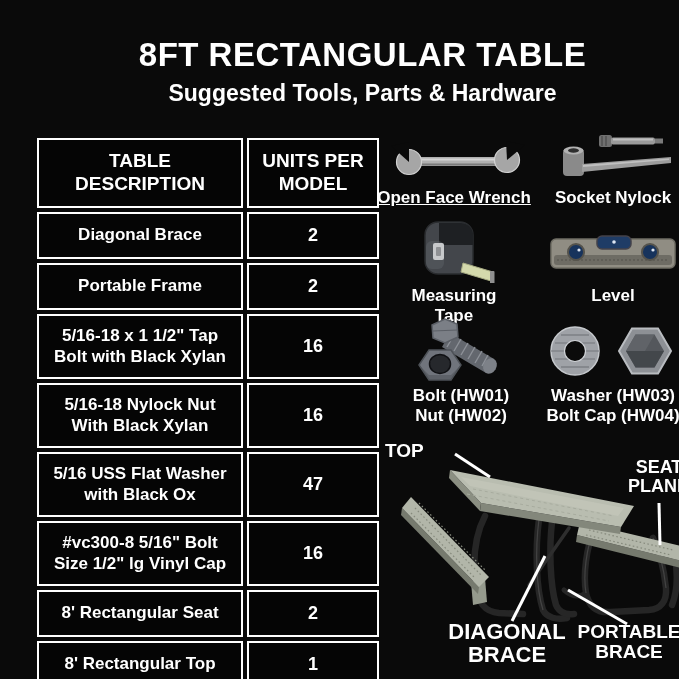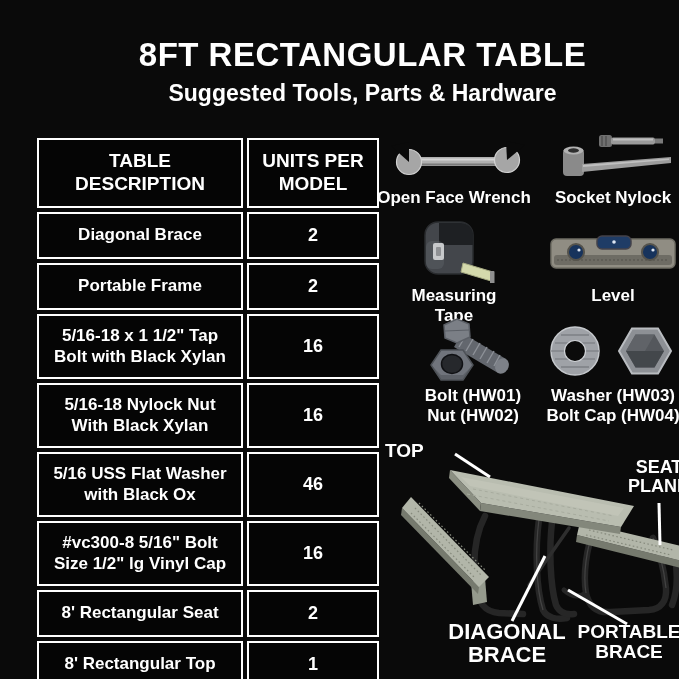--- a/index.html
+++ b/index.html
@@ -62,39 +62,39 @@
       <td class="cell-units">16</td>
     </tr>
     <tr class="drow">
       <td class="cell-desc">5/16-18 Nylock Nut
 With Black Xylan</td>
       <td class="cell-units">16</td>
     </tr>
     <tr class="drow">
       <td class="cell-desc">5/16 USS Flat Washer
 with Black Ox</td>
-      <td class="cell-units">46</td>
+      <td class="cell-units">47</td>
     </tr>
     <tr class="drow">
       <td class="cell-desc">#vc300-8 5/16" Bolt
 Size 1/2" lg Vinyl Cap</td>
       <td class="cell-units">16</td>
     </tr>
     <tr class="srow">
       <td class="cell-desc">8' Rectangular Seat</td>
       <td class="cell-units">2</td>
     </tr>
     <tr class="srow">
       <td class="cell-desc">8' Rectangular Top</td>
       <td class="cell-units">1</td>
     </tr>
   </tbody>
     </table>
 
-  <div class="tool" style="left:352px;top:136px;width:158px;">
+  <div class="tool" style="left:352px;top:136px;width:158px;text-decoration:underline;">
     <div class="iconbox" style="height:50px;">
       <svg width="150" height="48" viewBox="0 0 150 48">
         <rect x="36" y="20" width="86" height="9" rx="4" fill="#b0b0b0"></rect>
         <rect x="38" y="21.5" width="82" height="2" rx="1" fill="#dedede" opacity=".8"></rect>
         <rect x="38" y="26.5" width="82" height="2" rx="1" fill="#6d6d6d" opacity=".8"></rect>
         <circle cx="30" cy="25" r="12.5" fill="#a6a6a6"></circle>
         <circle cx="30" cy="25" r="12.5" fill="none" stroke="#d2d2d2" stroke-width="1.2"></circle>
         <polygon points="30,25 12,9 30,5" fill="#0a0a0a"></polygon>
         <circle cx="128" cy="23" r="12.5" fill="#a6a6a6"></circle>
         <circle cx="128" cy="23" r="12.5" fill="none" stroke="#d2d2d2" stroke-width="1.2"></circle>
@@ -148,21 +148,21 @@
         <circle cx="69" cy="14" r="1.8" fill="#dfe6f2"></circle>
         <circle cx="31" cy="24" r="8" fill="#17335c" stroke="#55534c" stroke-width="2"></circle>
         <circle cx="34" cy="22" r="1.6" fill="#dfe6f2"></circle>
         <circle cx="105" cy="24" r="8" fill="#17335c" stroke="#55534c" stroke-width="2"></circle>
         <circle cx="108" cy="22" r="1.6" fill="#dfe6f2"></circle>
       </svg>
     </div>
     <div class="tool-label">Level</div>
   </div>
 
-  <div class="tool" style="left:380px;top:312px;width:140px;">
+  <div class="tool" style="left:368px;top:312px;width:140px;">
     <div class="iconbox" style="height:72px;">
       <svg width="130" height="70" viewBox="0 0 130 70">
         <polygon points="54,20 98,46 90,60 46,34" fill="#63676e"></polygon>
         <ellipse cx="94" cy="53" rx="6.5" ry="8" fill="#7d8188" transform="rotate(30 94 53)"></ellipse>
         <g stroke="#8d9198" stroke-width="1.4">
           <line x1="58" y1="22" x2="51" y2="34"></line>
             <line x1="65" y1="26" x2="58" y2="38"></line>
           <line x1="72" y1="30" x2="65" y2="42"></line>
             <line x1="79" y1="34" x2="72" y2="46"></line>
           <line x1="86" y1="38" x2="79" y2="50"></line>

